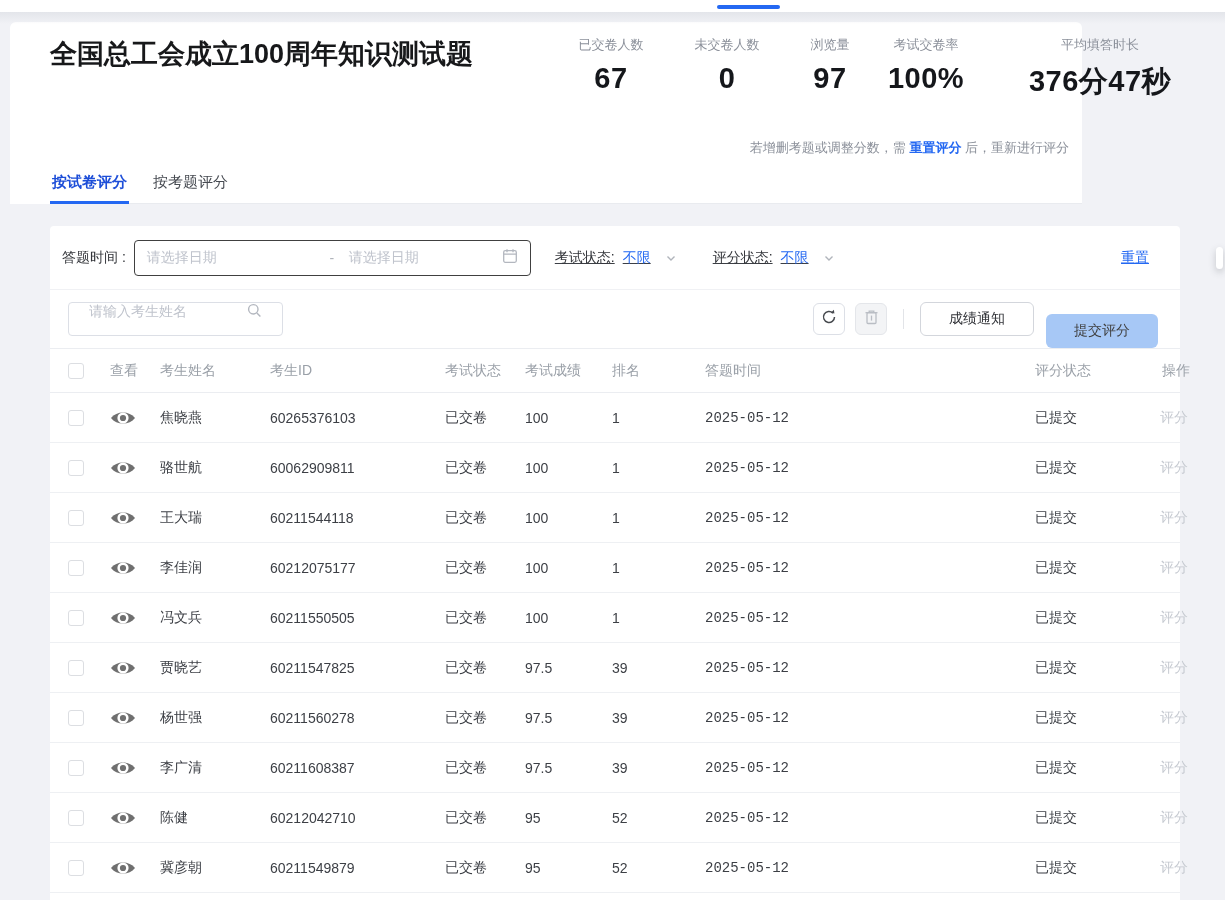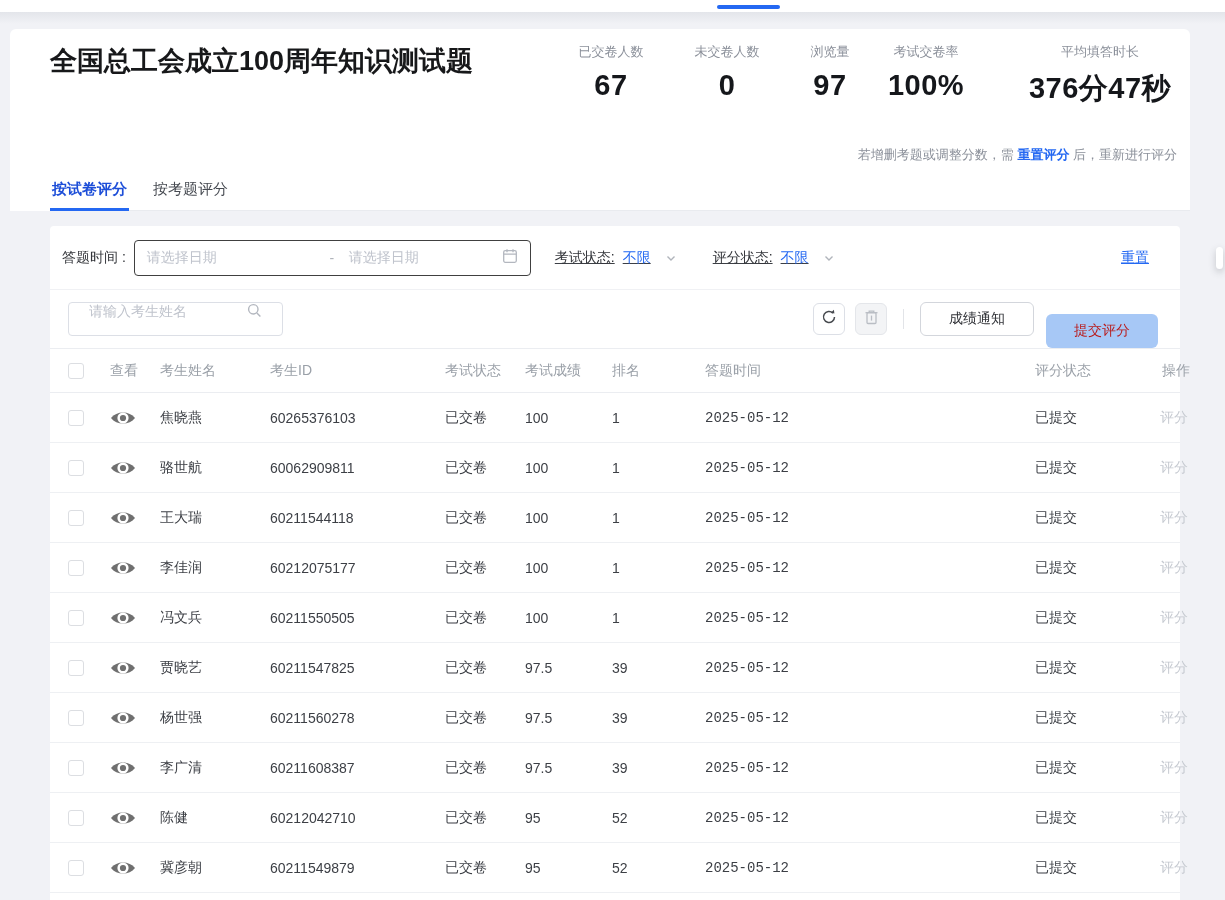--- a/index.html
+++ b/index.html
@@ -6,21 +6,21 @@
   html,body { width:1225px; height:900px; overflow:hidden; }
   body { font-family:"Liberation Sans", sans-serif; background:#f1f2f6; position:relative; color:#3c3f45; }
 
   
   .topbar { position:absolute; top:0; left:0; width:1225px; height:12px; background:#ffffff; z-index:5; }
   .topbar-indicator { position:absolute; left:717px; top:5px; width:63px; height:4px; background:#2468f2; border-radius:2px; }
   .top-shadow { position:absolute; top:12px; left:0; width:1225px; height:12px;
                 background:linear-gradient(#e3e5ea, rgba(241,242,246,0)); z-index:4; }
 
   
-  .header-card { position:absolute; left:10px; top:29px; width:1180px; height:182px; background:#ffffff; border-radius:6px 6px 0 0; }
+  .header-card { position:absolute; left:10px; top:22px; width:1072px; height:182px; background:#ffffff; border-radius:6px 6px 0 0; }
   .page-title { position:absolute; left:40px; top:10px; width:465px; font-size:27px; line-height:44px; font-weight:700; color:#17181a; word-break:break-all; }
   .stat { position:absolute; top:14px; text-align:center; }
   .stat .s-label { font-size:13px; color:#8b909a; }
   .stat .s-value { margin-top:8px; font-size:29px; font-weight:700; color:#15171b; letter-spacing:0.5px; }
   .stat-0 { left:546px; width:110px; }
   .stat-1 { left:662px; width:110px; }
   .stat-2 { left:775px; width:90px;  }
   .stat-3 { left:861px; width:110px; }
   .stat-4 { left:980px; width:220px; }
   .note { position:absolute; right:13px; top:117px; font-size:13px; color:#8a8f99; }
@@ -50,21 +50,21 @@
   .search-box { width:215px; height:34px; border:1px solid #dcdfe6; border-radius:4px; display:flex; padding:0 20px; }
   .search-ph { flex:1; font-size:14px; color:#bfc3cc; }
   .spacer { flex:1; }
   .icon-btn { width:32px; height:32px; border:1px solid #dcdfe6; border-radius:6px; background:#fff;
               display:flex; align-items:center; justify-content:center; cursor:pointer; }
   .icon-btn.disabled { background:#f3f4f6; border-color:#e4e6ea; cursor:default; }
   .trash-btn { margin-left:10px; }
   .v-divider { width:1px; height:20px; background:#e2e4e8; margin:0 16px; }
   .btn { height:34px; padding:0 28px; border-radius:6px; font-size:14px; display:flex; align-items:center; cursor:pointer; }
   .btn-outline { border:1px solid #d3d6dc; background:#fff; color:#33353a; }
-  .btn-primary-disabled { background:#a7c8f6; color:#b91c1c; border:none; margin-left:12px; cursor:default;margin-top:24px; }
+  .btn-primary-disabled { background:#a7c8f6; color:#404040; border:none; margin-left:12px; cursor:default;margin-top:24px; }
 
   .thead { height:45px; display:flex; align-items:center; border-top:1px solid #ebedf1; border-bottom:1px solid #ebedf1;
            font-size:14px; color:#9aa0a8; }
   .trow { height:50px; display:flex; align-items:center; border-bottom:1px solid #eef0f3; font-size:14px; color:#3c3f45; }
   .col { flex:none; }
   .c-check  { width:60px; padding-left:18px; display:flex; align-items:center; }
   .c-view   { width:50px; display:flex; align-items:center; }
   .c-name   { width:110px; }
   .c-id     { width:175px; }
   .c-status { width:80px; }

